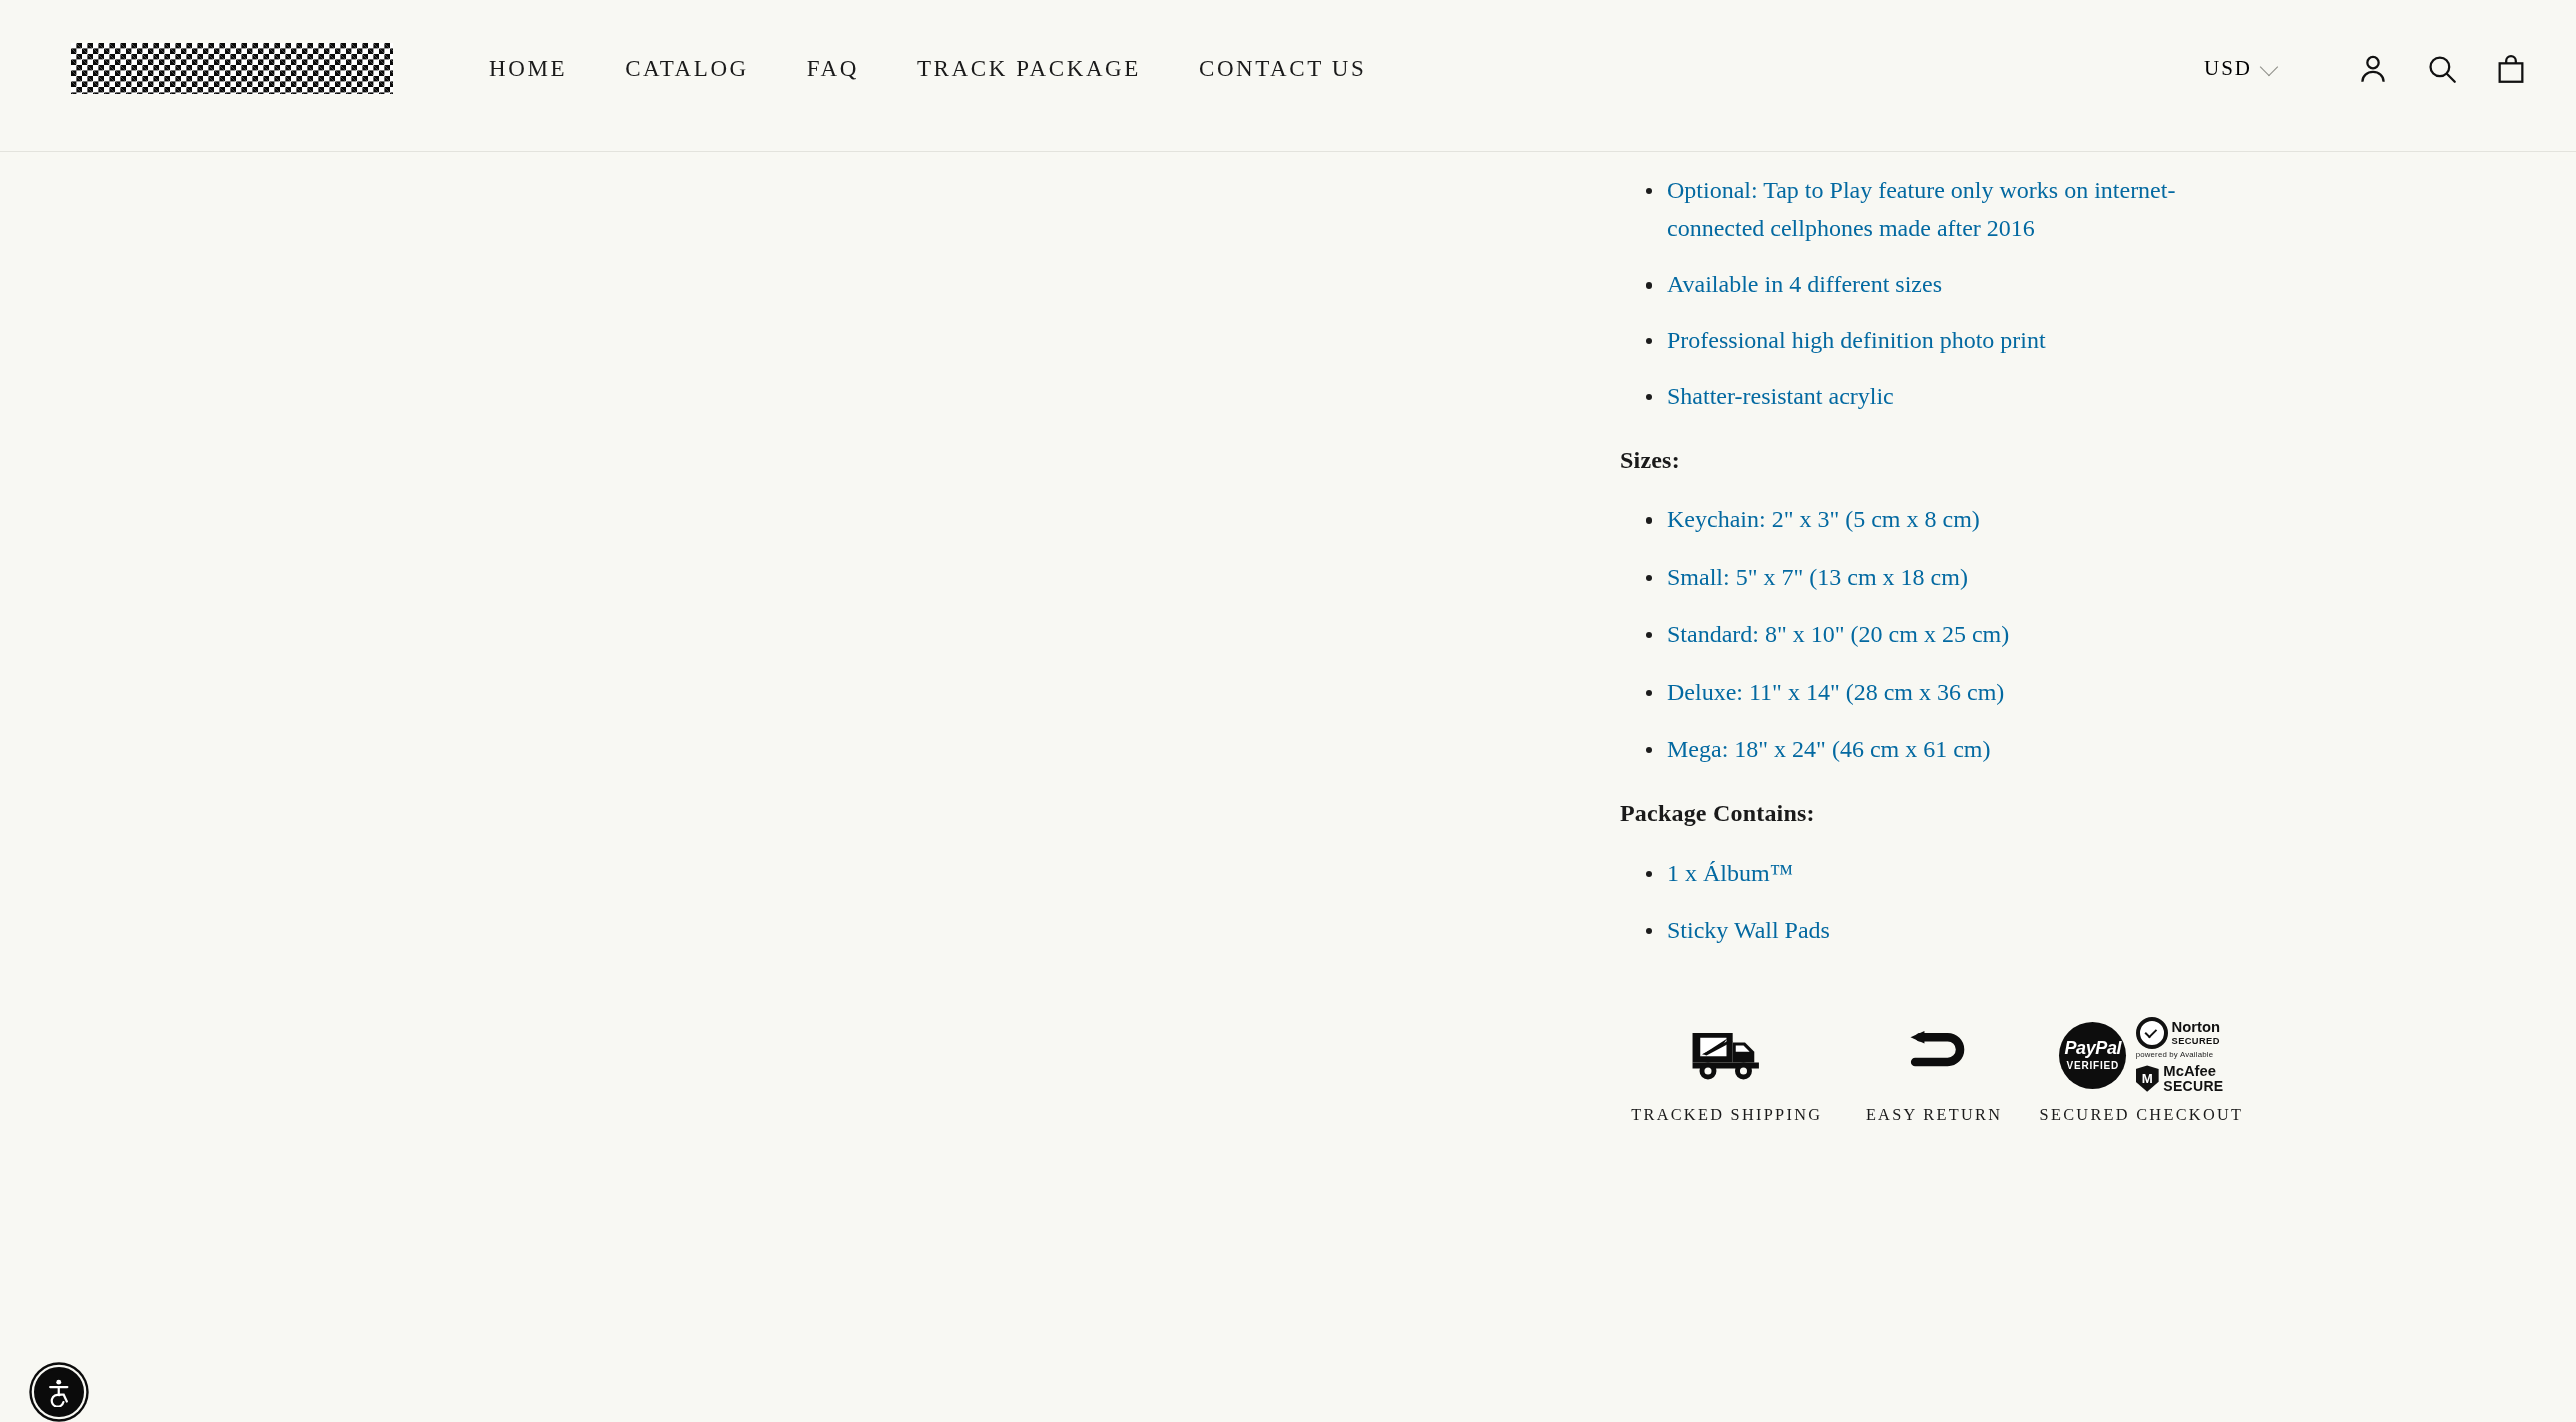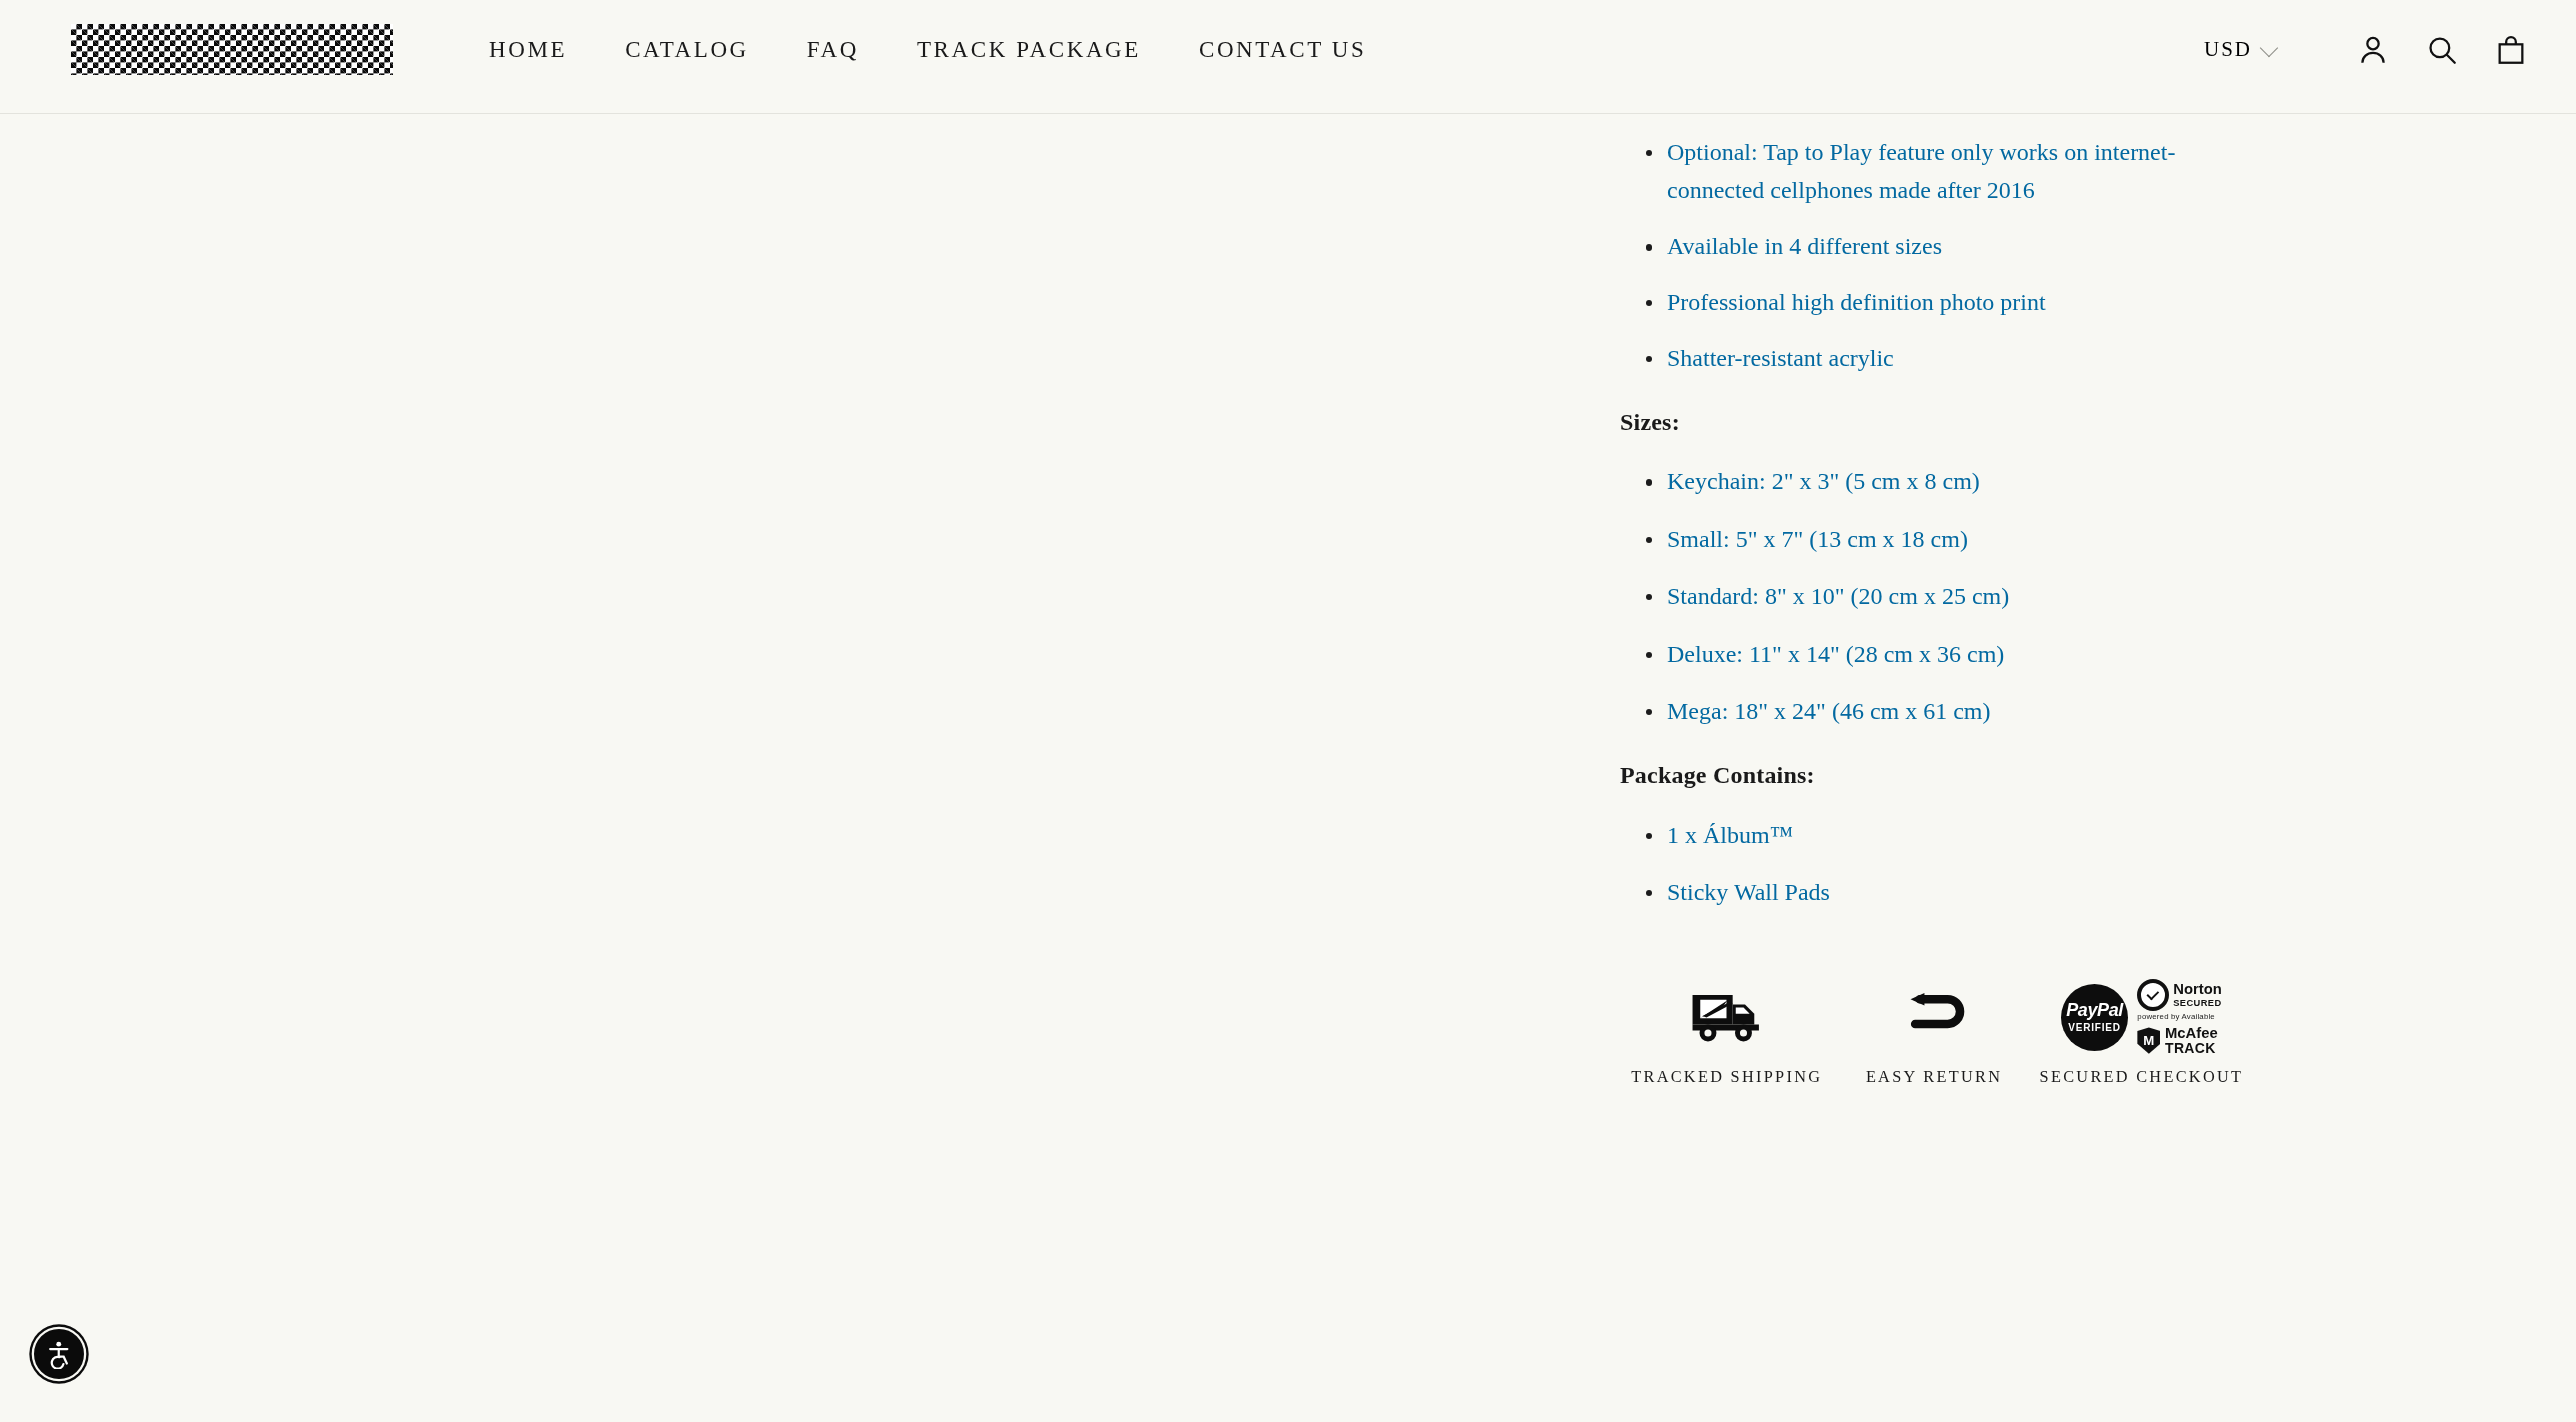--- a/index.html
+++ b/index.html
@@ -11,21 +11,21 @@
     height: 1422px;
     background: #f8f8f3;
     font-family: "Liberation Serif", "DejaVu Serif", serif;
     color: #1a1a1a;
     overflow: hidden;
     position: relative;
   }
 
   
   .site-header {
-    height: 114px;
+    height: 152px;
     box-sizing: border-box;
     border-bottom: 1.6px solid #e3e3dd;
     display: flex;
     align-items: center;
     padding: 0 48px 14px 71px;
     background: #f8f8f3;
   }
 
   .logo {
     width: 322px;
@@ -382,21 +382,21 @@
                     <span class="n2">SECURED</span>
                   </span>
                 </div>
                 <div class="symantec">powered by Available</div>
               </div>
 
               <div class="mcafee-badge">
                 <span class="shield">M</span>
                 <span class="mcafee-txt">
                   <span class="m1">McAfee</span>
-                  <span class="m2">TRACK</span>
+                  <span class="m2">SECURE</span>
                 </span>
               </div>
             </div>
 
           </div>
         </div>
         <span class="trust-label">SECURED CHECKOUT</span>
       </div>
 
     </div>

